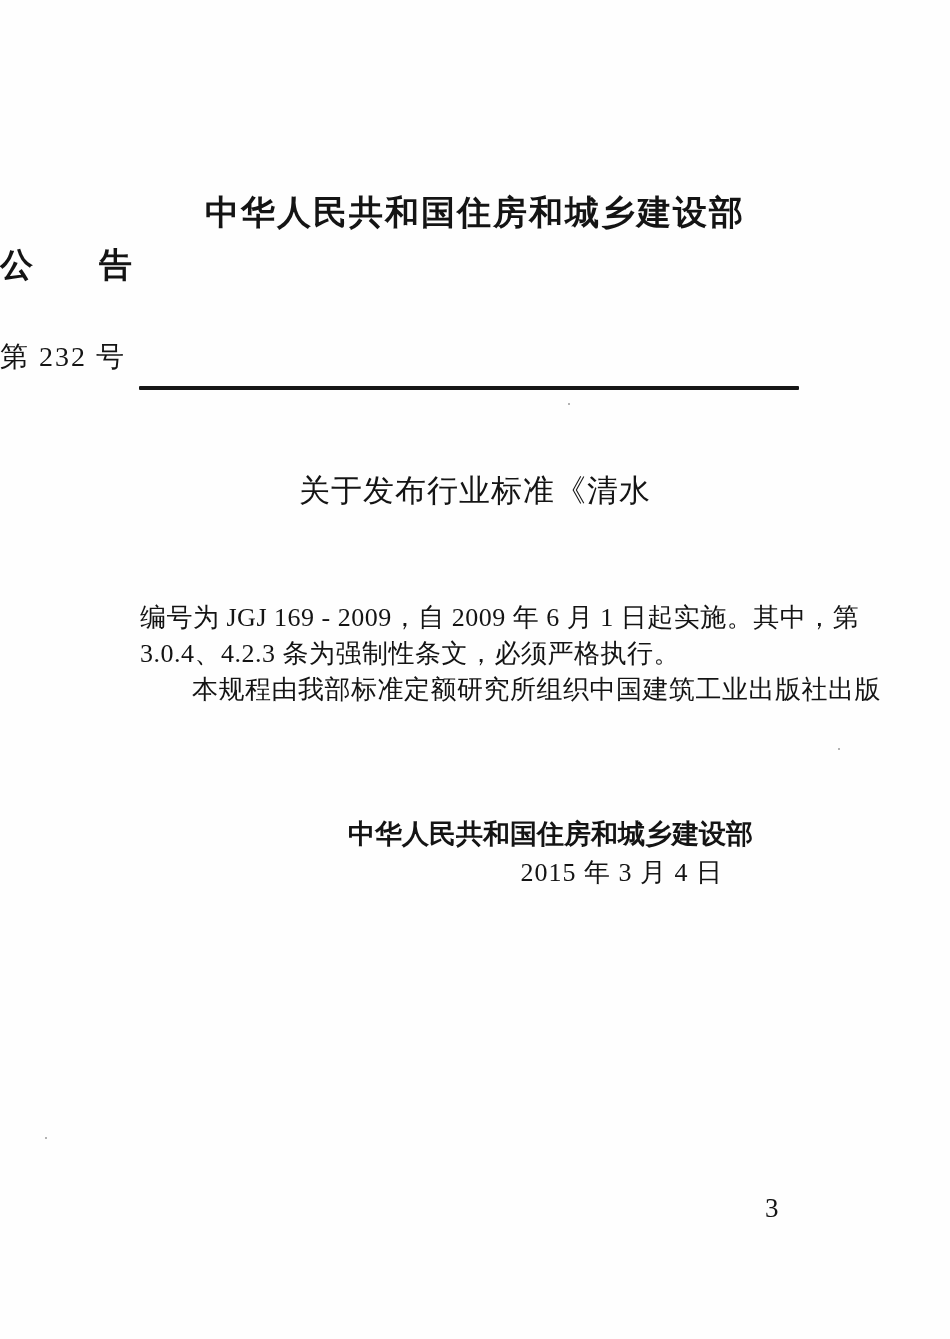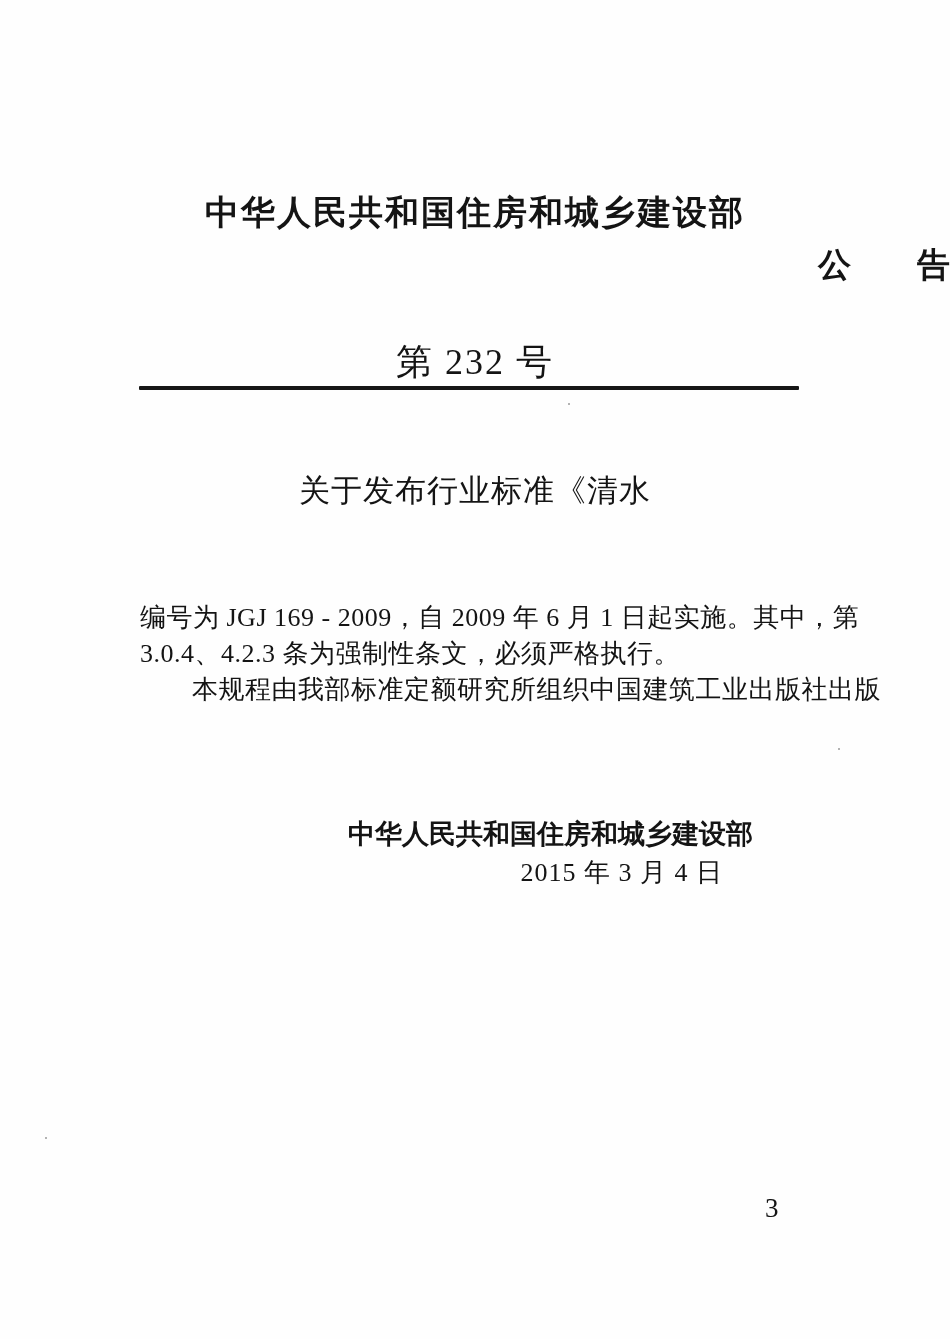--- a/index.html
+++ b/index.html
@@ -27,33 +27,32 @@
     font-weight: bold;
     font-size: 34px;
     letter-spacing: 2px;
     white-space: nowrap;
   }
   .gonggao {
     position: absolute;
     top: 243px;
     left: 0;
     width: 100%;
-    text-align: right;
+    text-align: left;
     font-family: Liberation Mono, monospace;
     font-weight: bold;
     font-size: 33px;
     white-space: pre;
   }
   .doc-number {
     position: absolute;
     top: 338px;
     left: 0;
     width: 100%;
-    text-align: center;
-    font-size: 36px;
+    font-size: 28px;
     letter-spacing: 2px;
     white-space: nowrap;
   }
   .rule {
     position: absolute;
     top: 386px;
     left: 139px;
     width: 660px;
     height: 4px;
     background: #161616;

